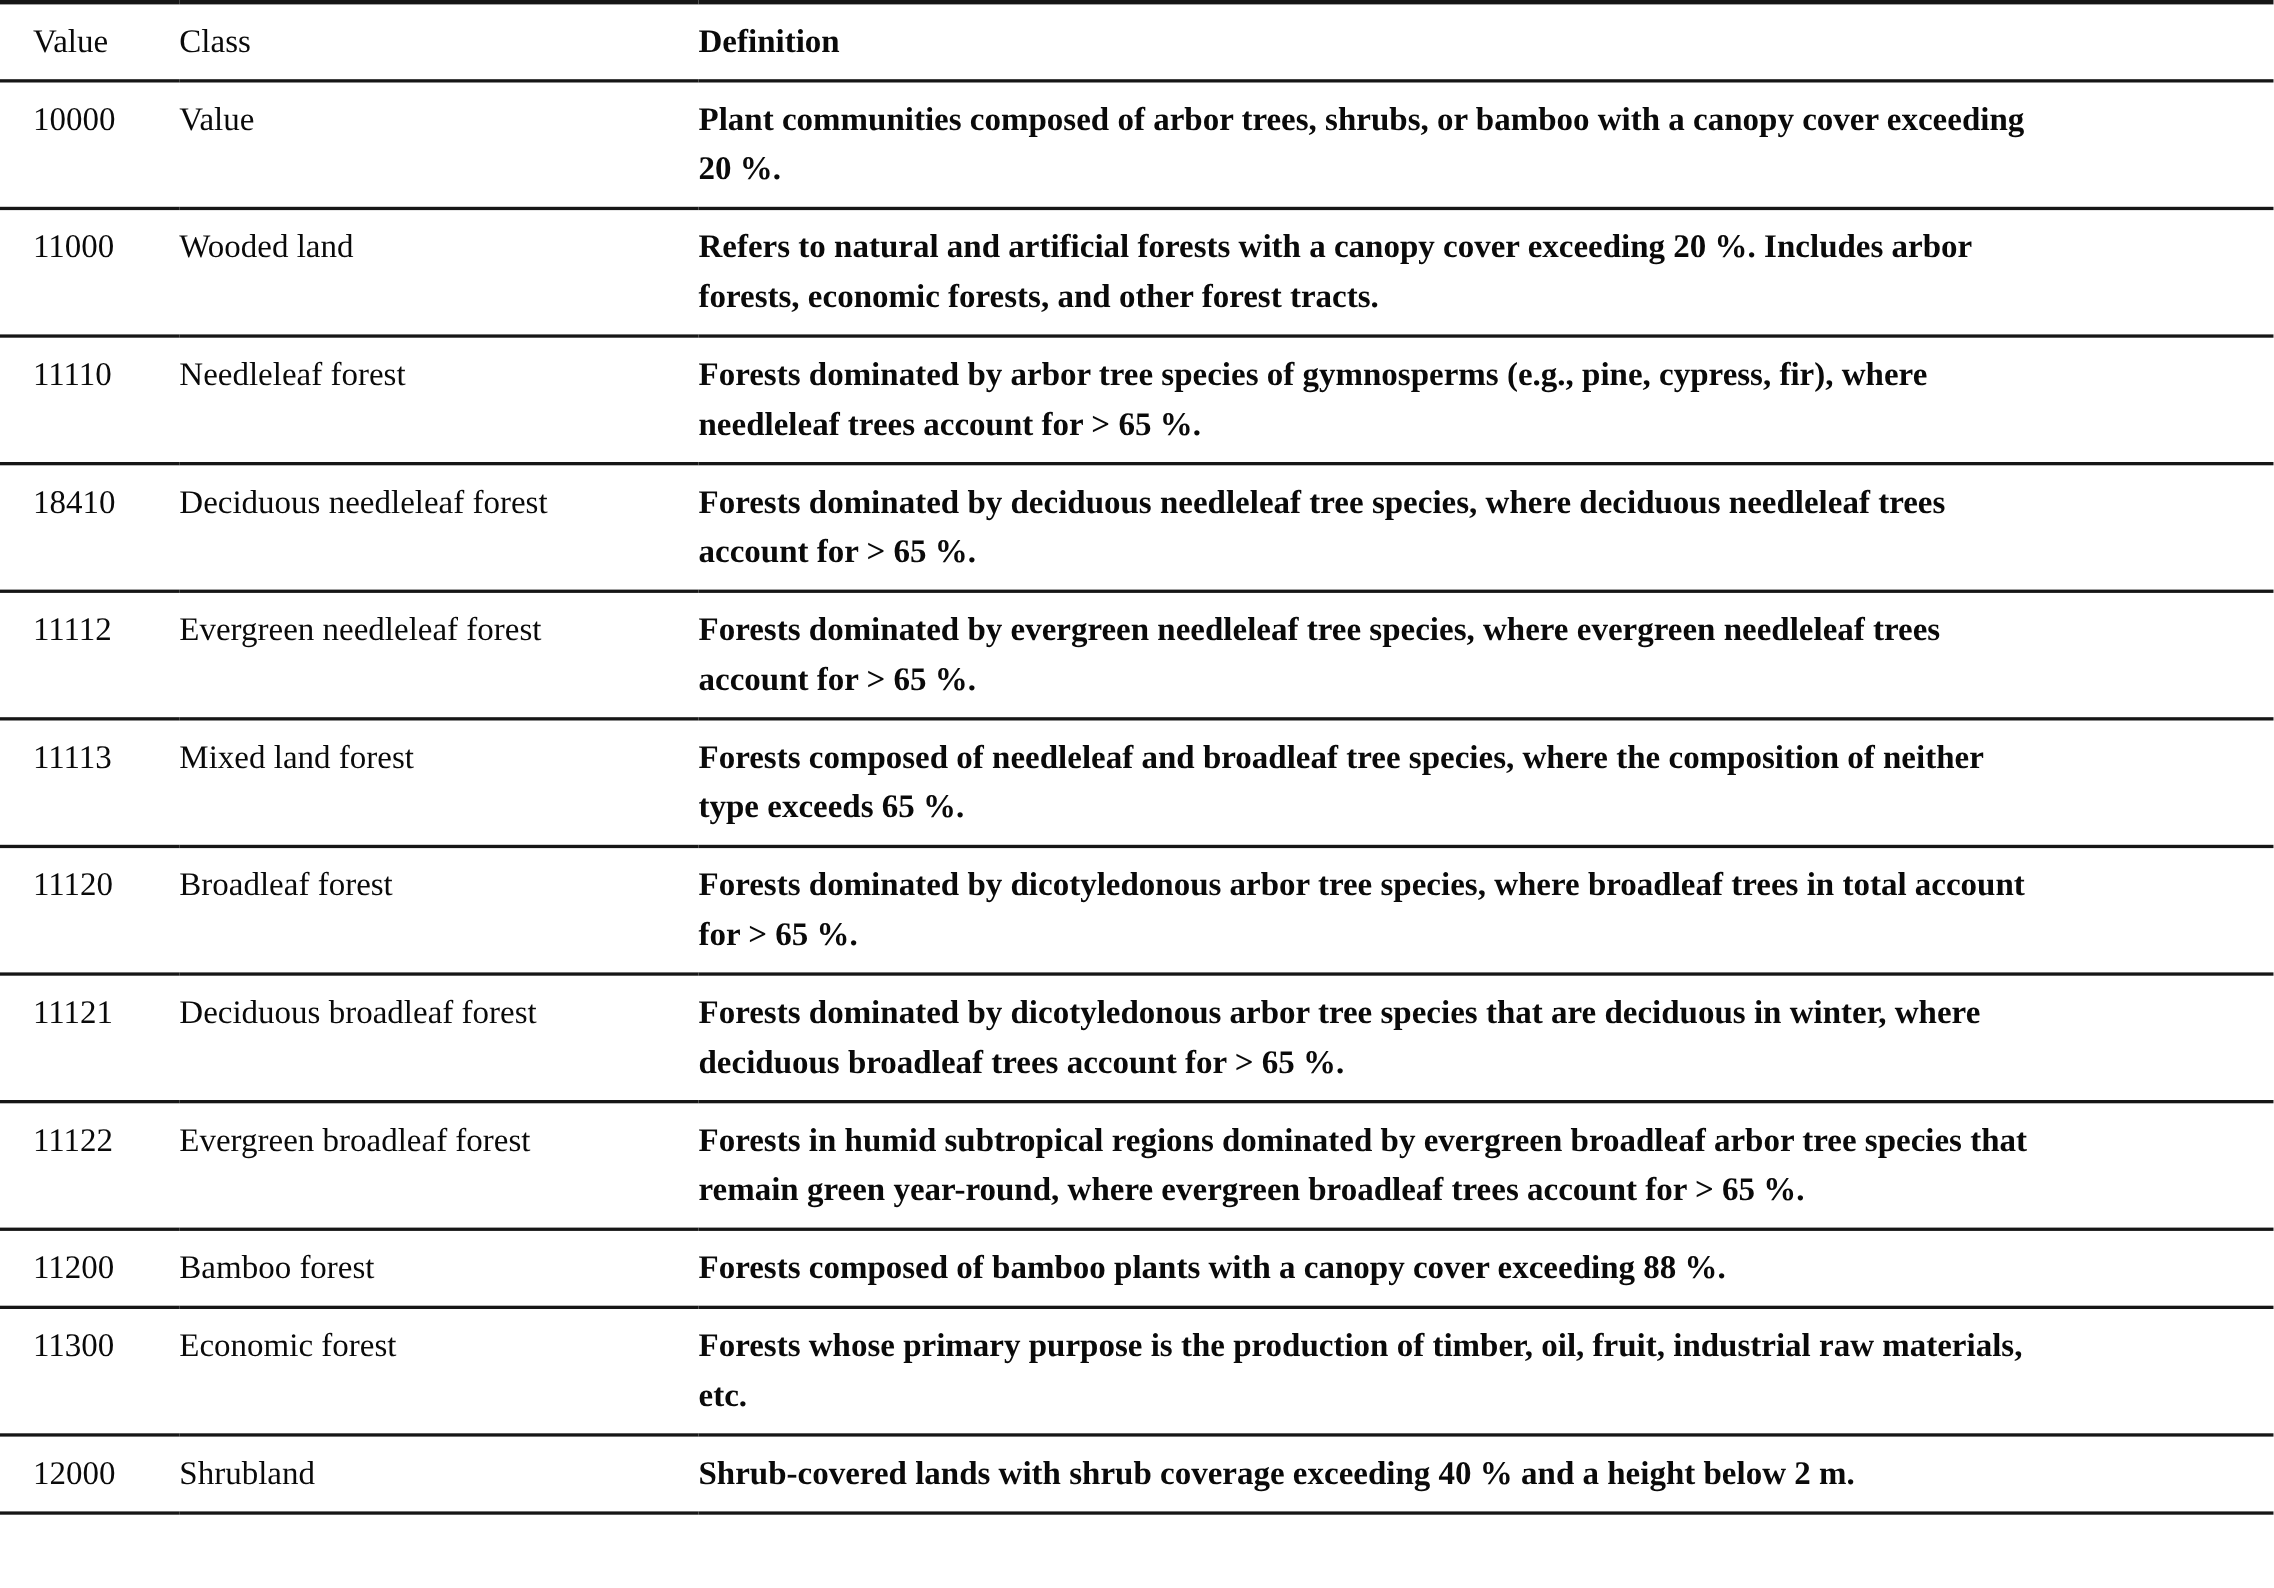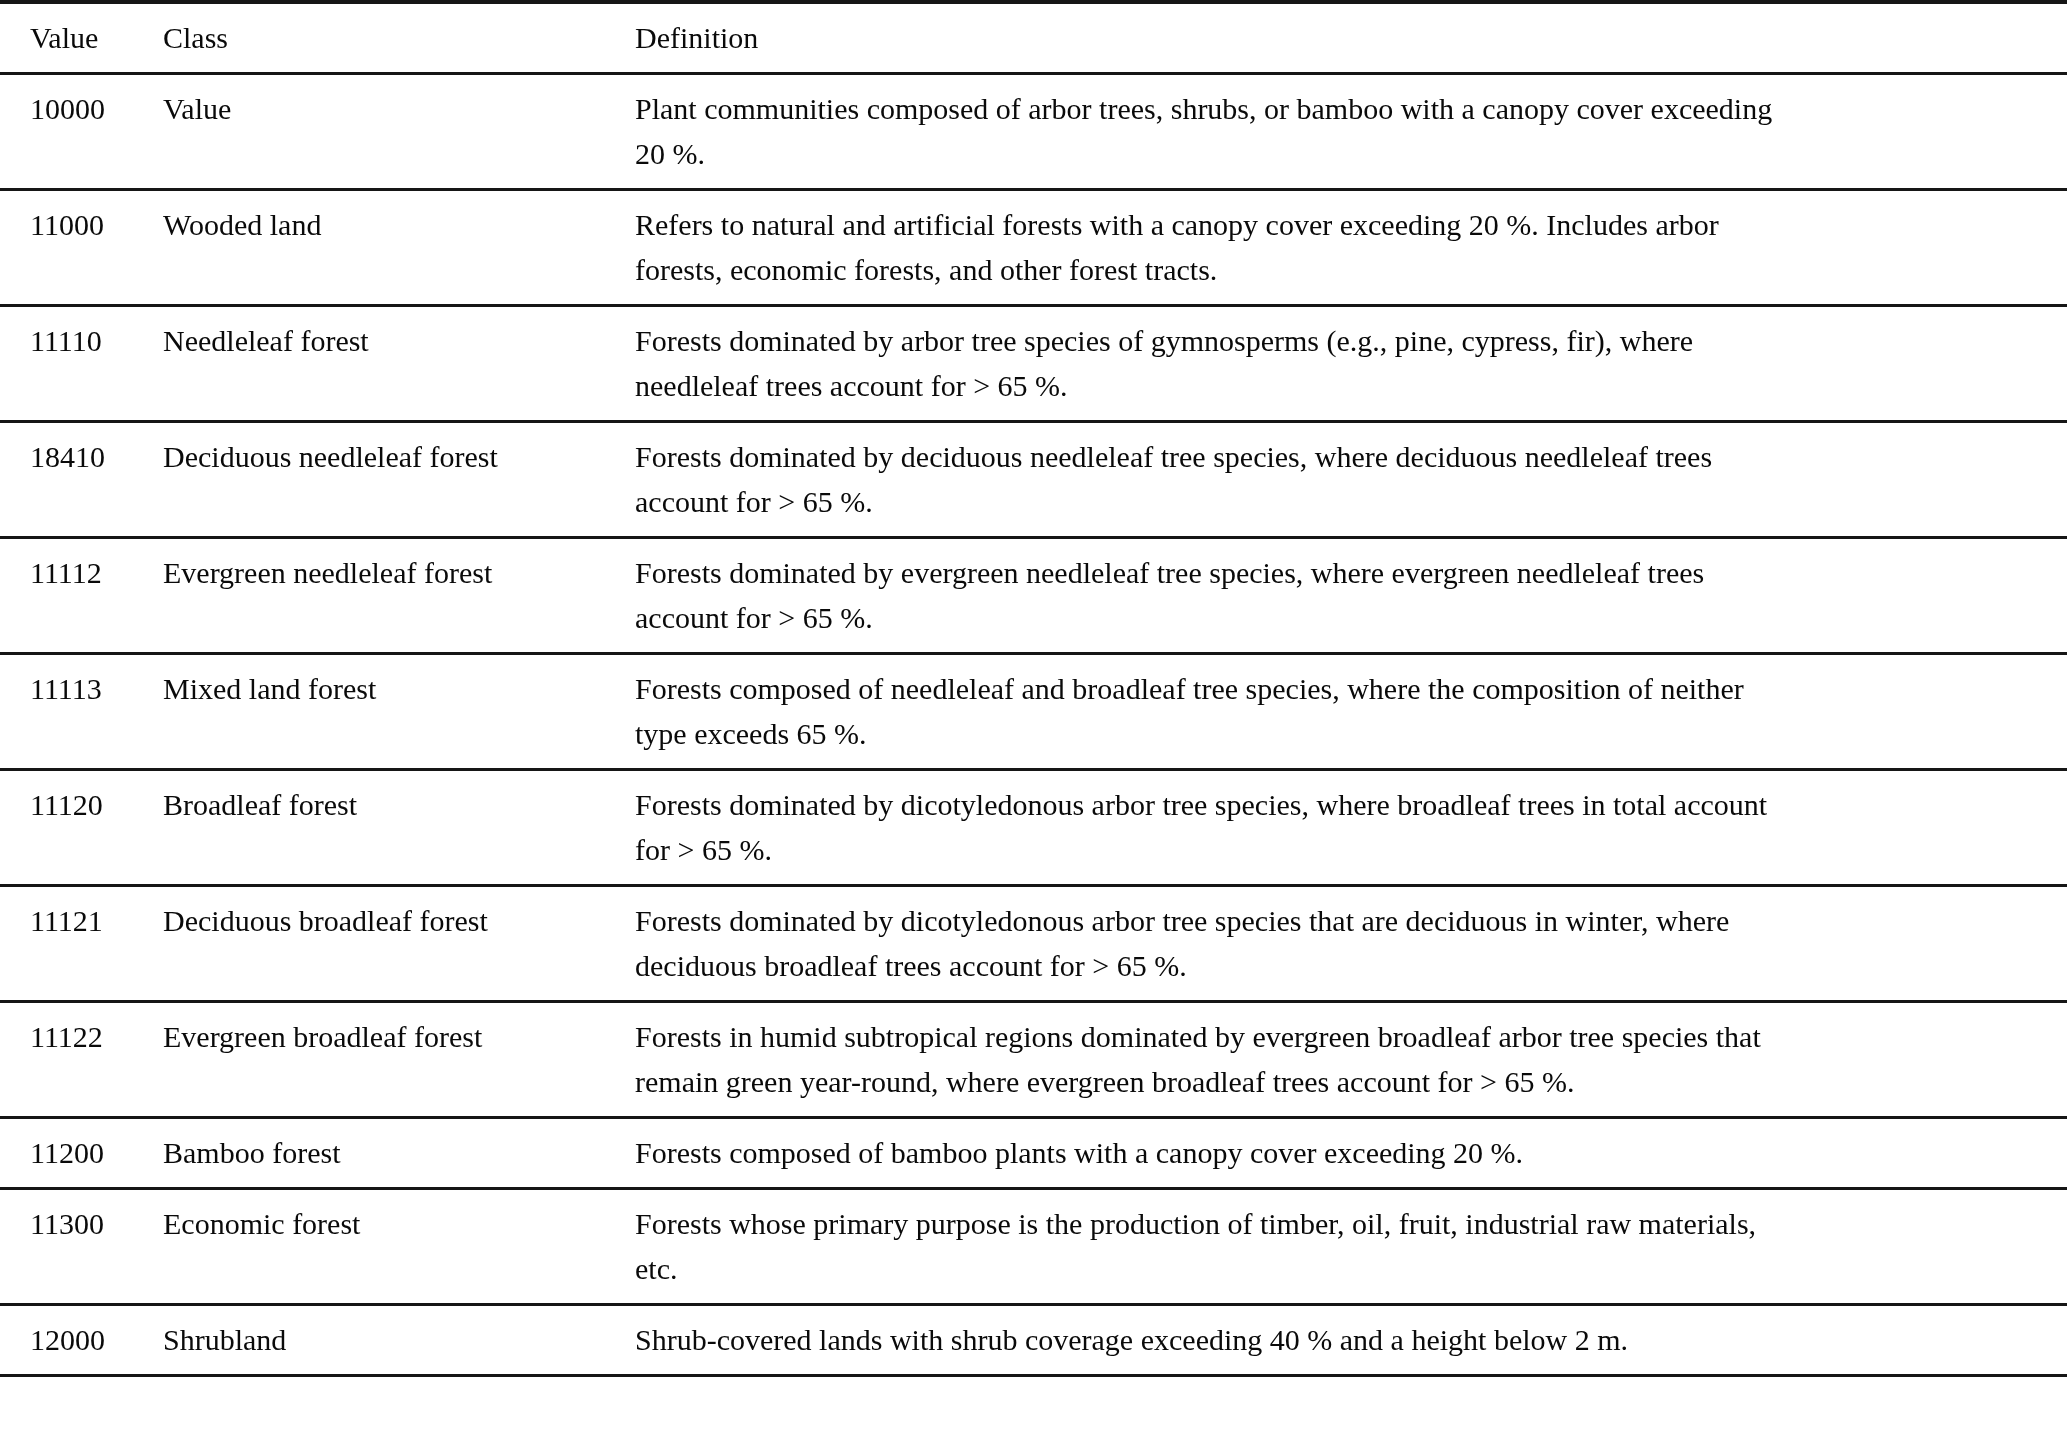--- a/index.html
+++ b/index.html
@@ -28,21 +28,21 @@
   col.c-definition { width: auto; }
   th, td {
     text-align: left;
     vertical-align: top;
     font-weight: normal;
     padding: 11px 0 12px 0;
     border-bottom: 3px solid #161616;
     margin-left: 22px;
   }
   th.col-value, td.col-value { padding-left: 30px; }
-  td.col-definition, th.col-definition { padding-right: 28px; }
+  td.col-definition, th.col-definition { padding-right: 28px; font-weight: bold; }
   td.col-definition { white-space: pre-line; }
 </style>
 </head>
 <body>
 
 <div class="page">
   <table class="classification">
     <colgroup>
       <col class="c-value">
       <col class="c-class">
@@ -106,21 +106,21 @@
       </tr>
       <tr>
         <td class="col-value">11122</td>
         <td class="col-class">Evergreen broadleaf forest</td>
         <td class="col-definition">Forests in humid subtropical regions dominated by evergreen broadleaf arbor tree species that
 remain green year-round, where evergreen broadleaf trees account for &gt; 65 %.</td>
       </tr>
       <tr>
         <td class="col-value">11200</td>
         <td class="col-class">Bamboo forest</td>
-        <td class="col-definition">Forests composed of bamboo plants with a canopy cover exceeding 20 %.</td>
+        <td class="col-definition">Forests composed of bamboo plants with a canopy cover exceeding 88 %.</td>
       </tr>
       <tr>
         <td class="col-value">11300</td>
         <td class="col-class">Economic forest</td>
         <td class="col-definition">Forests whose primary purpose is the production of timber, oil, fruit, industrial raw materials,
 etc.</td>
       </tr>
       <tr>
         <td class="col-value">12000</td>
         <td class="col-class">Shrubland</td>

